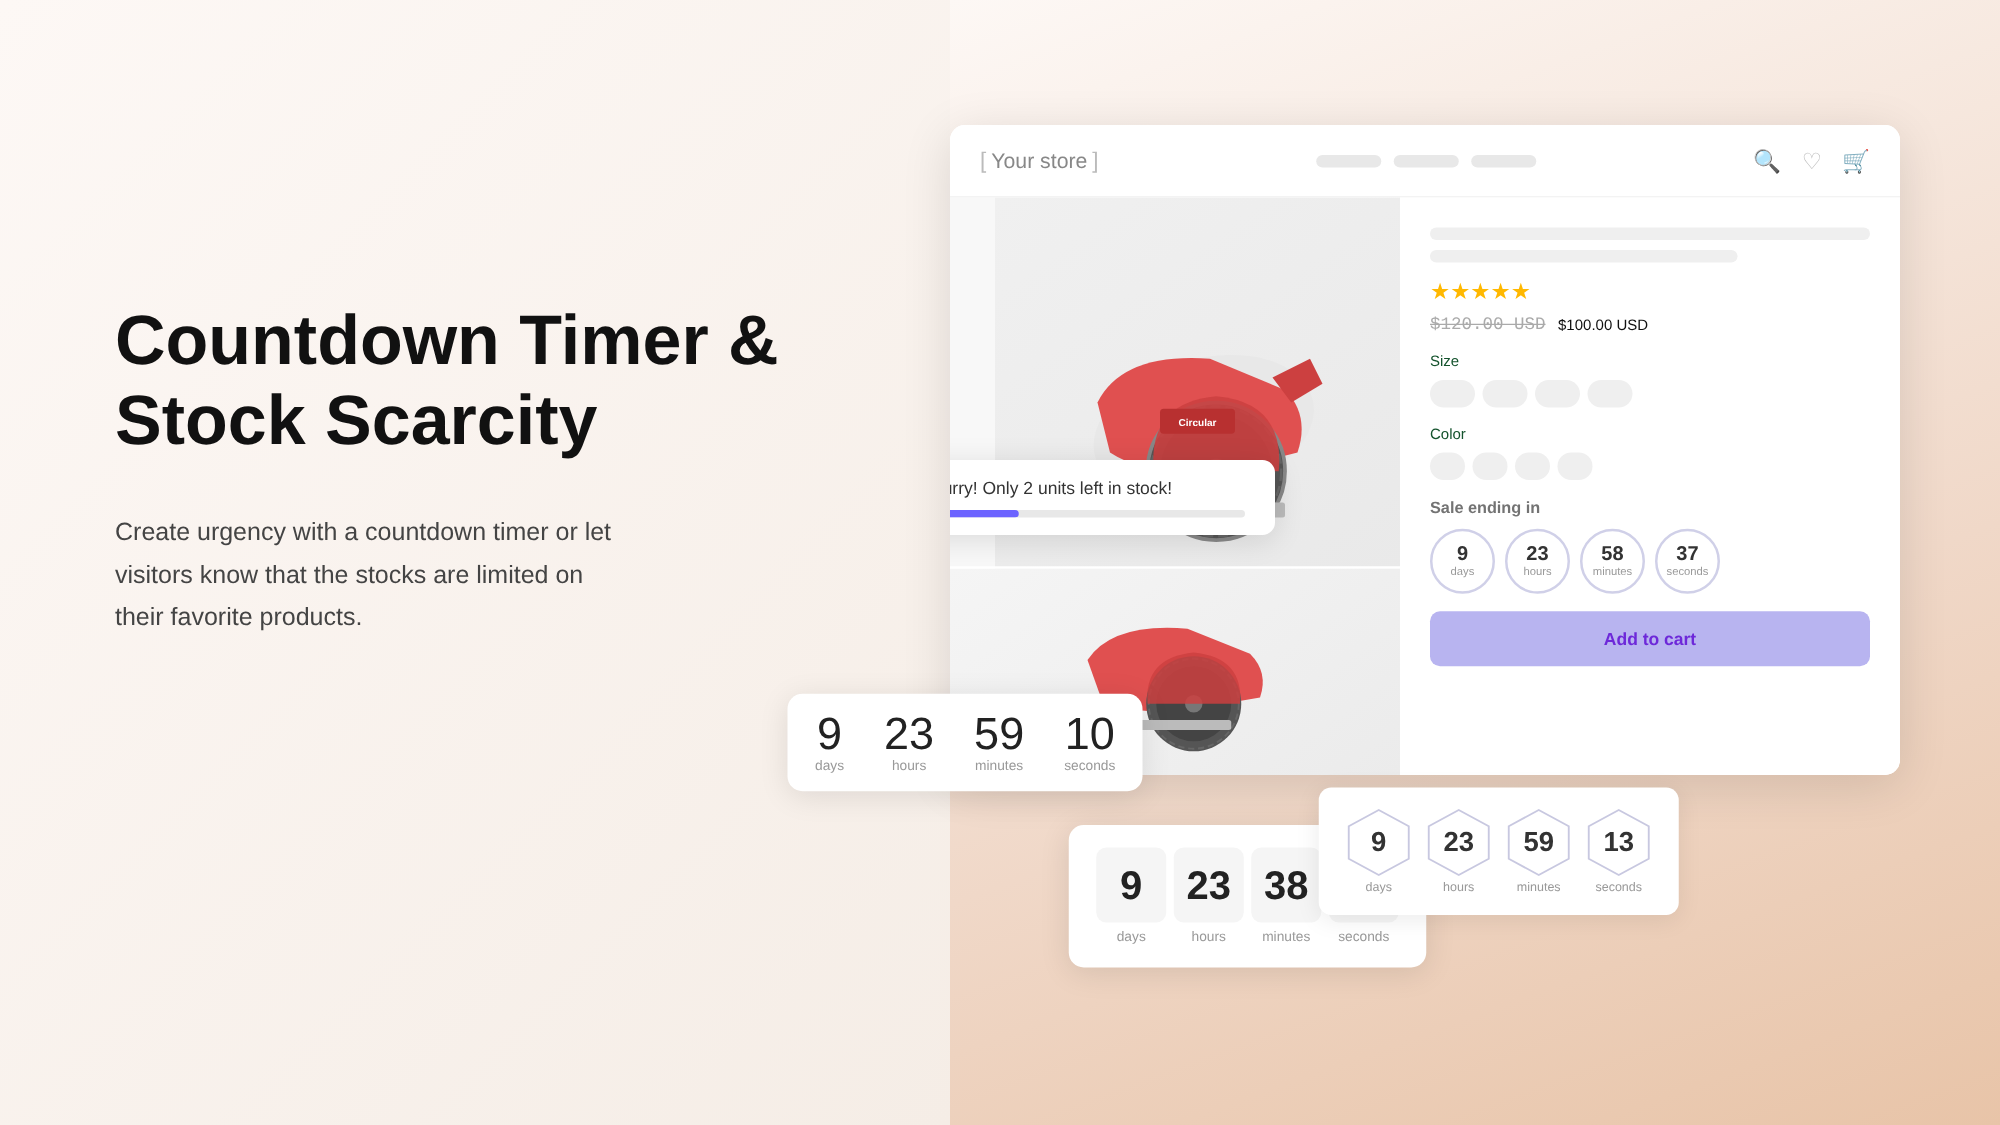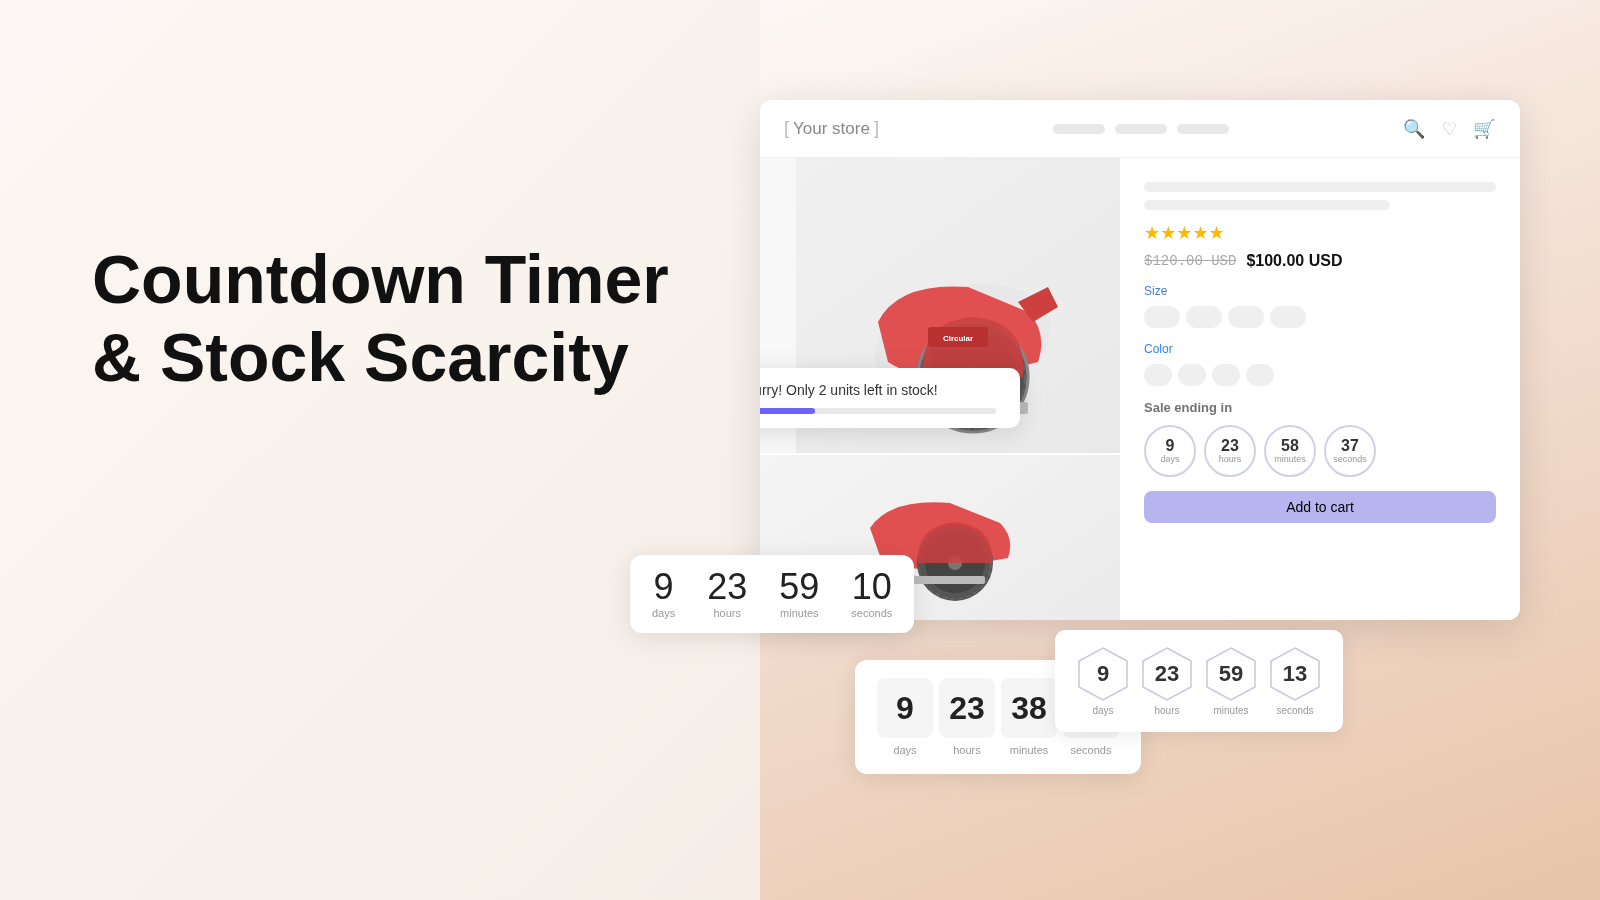--- a/index.html
+++ b/index.html
@@ -27,21 +27,21 @@
     }
 
     
     .left-content {
       position: absolute;
       left: 92px;
       top: 240px;
       width: 600px;
     }
     .main-title {
-      font-size: 68px;
+      font-size: 56px;
       font-weight: 800;
       color: #111;
       line-height: 1.15;
       margin-bottom: 40px;
     }
     .description {
       font-size: 20px;
       color: #444;
       line-height: 1.7;
       font-weight: 400;
@@ -190,28 +190,28 @@
       gap: 10px;
       margin-bottom: 14px;
     }
     .price-original {
       font-size: 14px;
       color: #aaa;
       text-decoration: line-through;
       font-family: Liberation Mono, monospace;
     }
     .price-sale {
-      font-size: 16px;
-      font-weight: 700;
+      font-size: 12px;
+      font-weight: 400;
       color: #111;
       text-align: right;
     }
     .attr-label {
       font-size: 12px;
-      color: #3b82f6;
+      color: #14532d;
       margin-bottom: 8px;
       font-weight: 500;
     }
     .attr-pills {
       display: flex;
       gap: 6px;
       margin-bottom: 14px;
       flex-wrap: wrap;
     }
     .attr-pill {
@@ -257,27 +257,27 @@
     }
     .circle-label {
       font-size: 9px;
       color: #999;
       line-height: 1.2;
     }
 
     
     .add-to-cart-btn {
       width: 100%;
-      height: 32px;
+      height: 44px;
       background: #b8b4f0;
-      color: #000000;
+      color: #6d28d9;
       border: none;
       border-radius: 8px;
       font-size: 14px;
-      font-weight: 400;
+      font-weight: 700;
       cursor: pointer;
     }
 
     
     
     .countdown-card-simple {
       position: absolute;
       left: 630px;
       top: 555px;
       background: white;
@@ -394,20 +394,25 @@
     }
   </style>
 </head>
 <body>
 
 <div class="bg-left"></div>
 <div class="bg-right"></div>
 
 <div class="left-content">
   <h1 class="main-title">Countdown Timer &amp; Stock Scarcity</h1>
+  <p class="description">
+    <span>Create urgency with a countdown timer or let</span><br>
+    <span>visitors know that the stocks are limited on</span><br>
+    <span>their favorite products.</span>
+  </p>
 </div>
 
 <div class="browser-window">
 
   <div class="browser-nav">
     <div class="store-logo">
       <span class="store-logo-bracket">[</span>
       <span>Your store</span>
       <span class="store-logo-bracket">]</span>
     </div>

